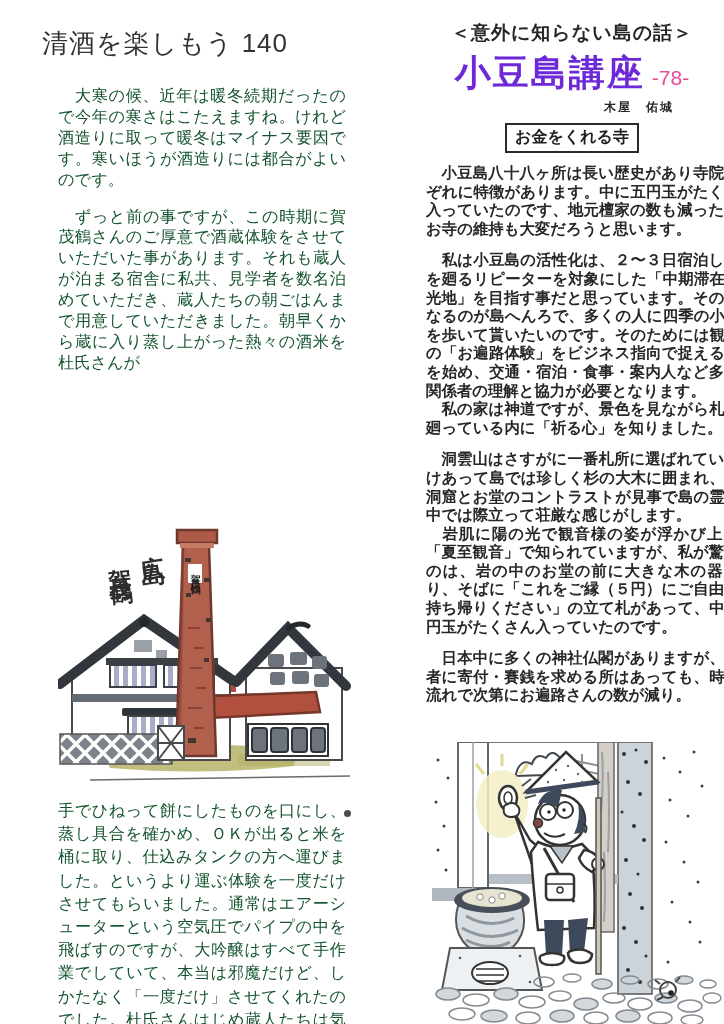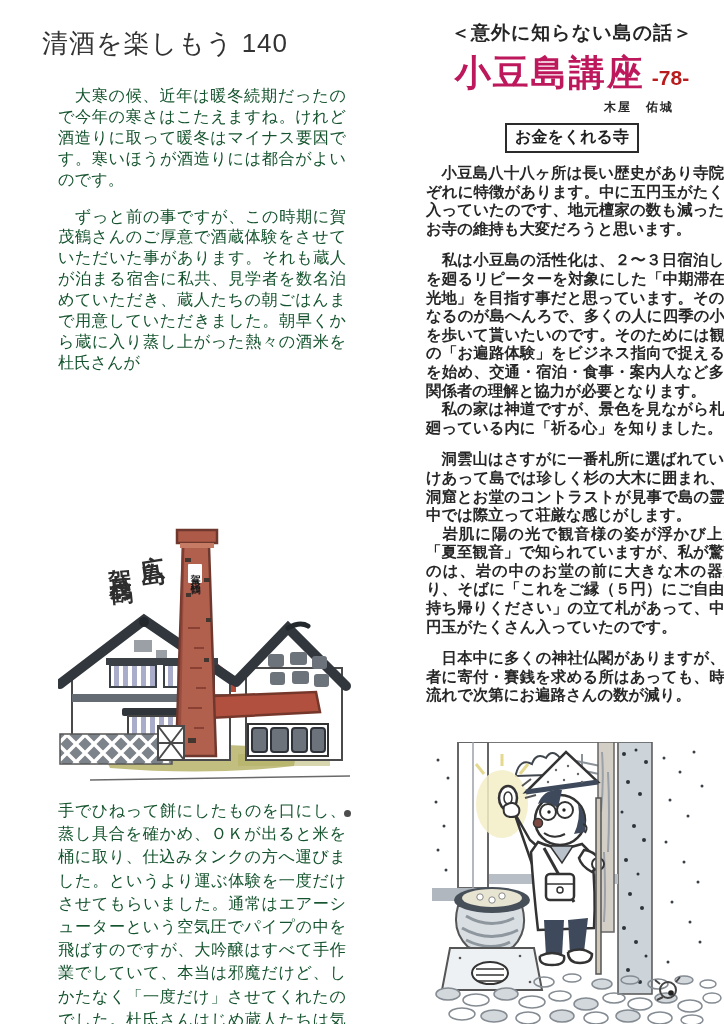--- a/index.html
+++ b/index.html
@@ -36,22 +36,22 @@
     position:absolute;left:130px;top:36px;writing-mode:vertical-rl;
     background:#fdfdfd;color:#1c1c1c;font-size:10px;font-weight:700;
     letter-spacing:5px;line-height:1.2;padding:2px 1px;border-radius:1px;
   }
 
   
   .col-right{position:absolute;left:386px;top:20px;width:330px;margin-left:40px;}
   .r-header{width:292px;text-align:center;color:#262626;}
   .series{font-size:19px;font-weight:600;letter-spacing:1px;}
   .title-row{margin-top:3px;white-space:nowrap;}
-  .r-title{font-size:36px;font-weight:600;letter-spacing:2px;color:#be185d;}
-  .issue{font-size:21px;font-weight:700;margin-left:7px;color:#b91c1c;}
+  .r-title{font-size:36px;font-weight:600;letter-spacing:2px;color:#6d28d9;}
+  .issue{font-size:21px;font-weight:400;margin-left:7px;color:#ec4899;}
   .author{font-size:12px;font-weight:600;letter-spacing:2px;text-align:right;padding-right:44px;margin-top:1px;}
   .boxwrap{margin-top:7px;}
   .secbox{
     display:inline-block;border:2px solid #2b2b2b;padding:2px 8px 3px;
     font-size:16px;font-weight:700;color:#1f1f1f;
   }
   .r-body{margin-top:11px;}
   .r-body p{
     margin:0;font-size:15.4px;line-height:18.6px;font-weight:700;
     text-align:justify;color:#272727;

